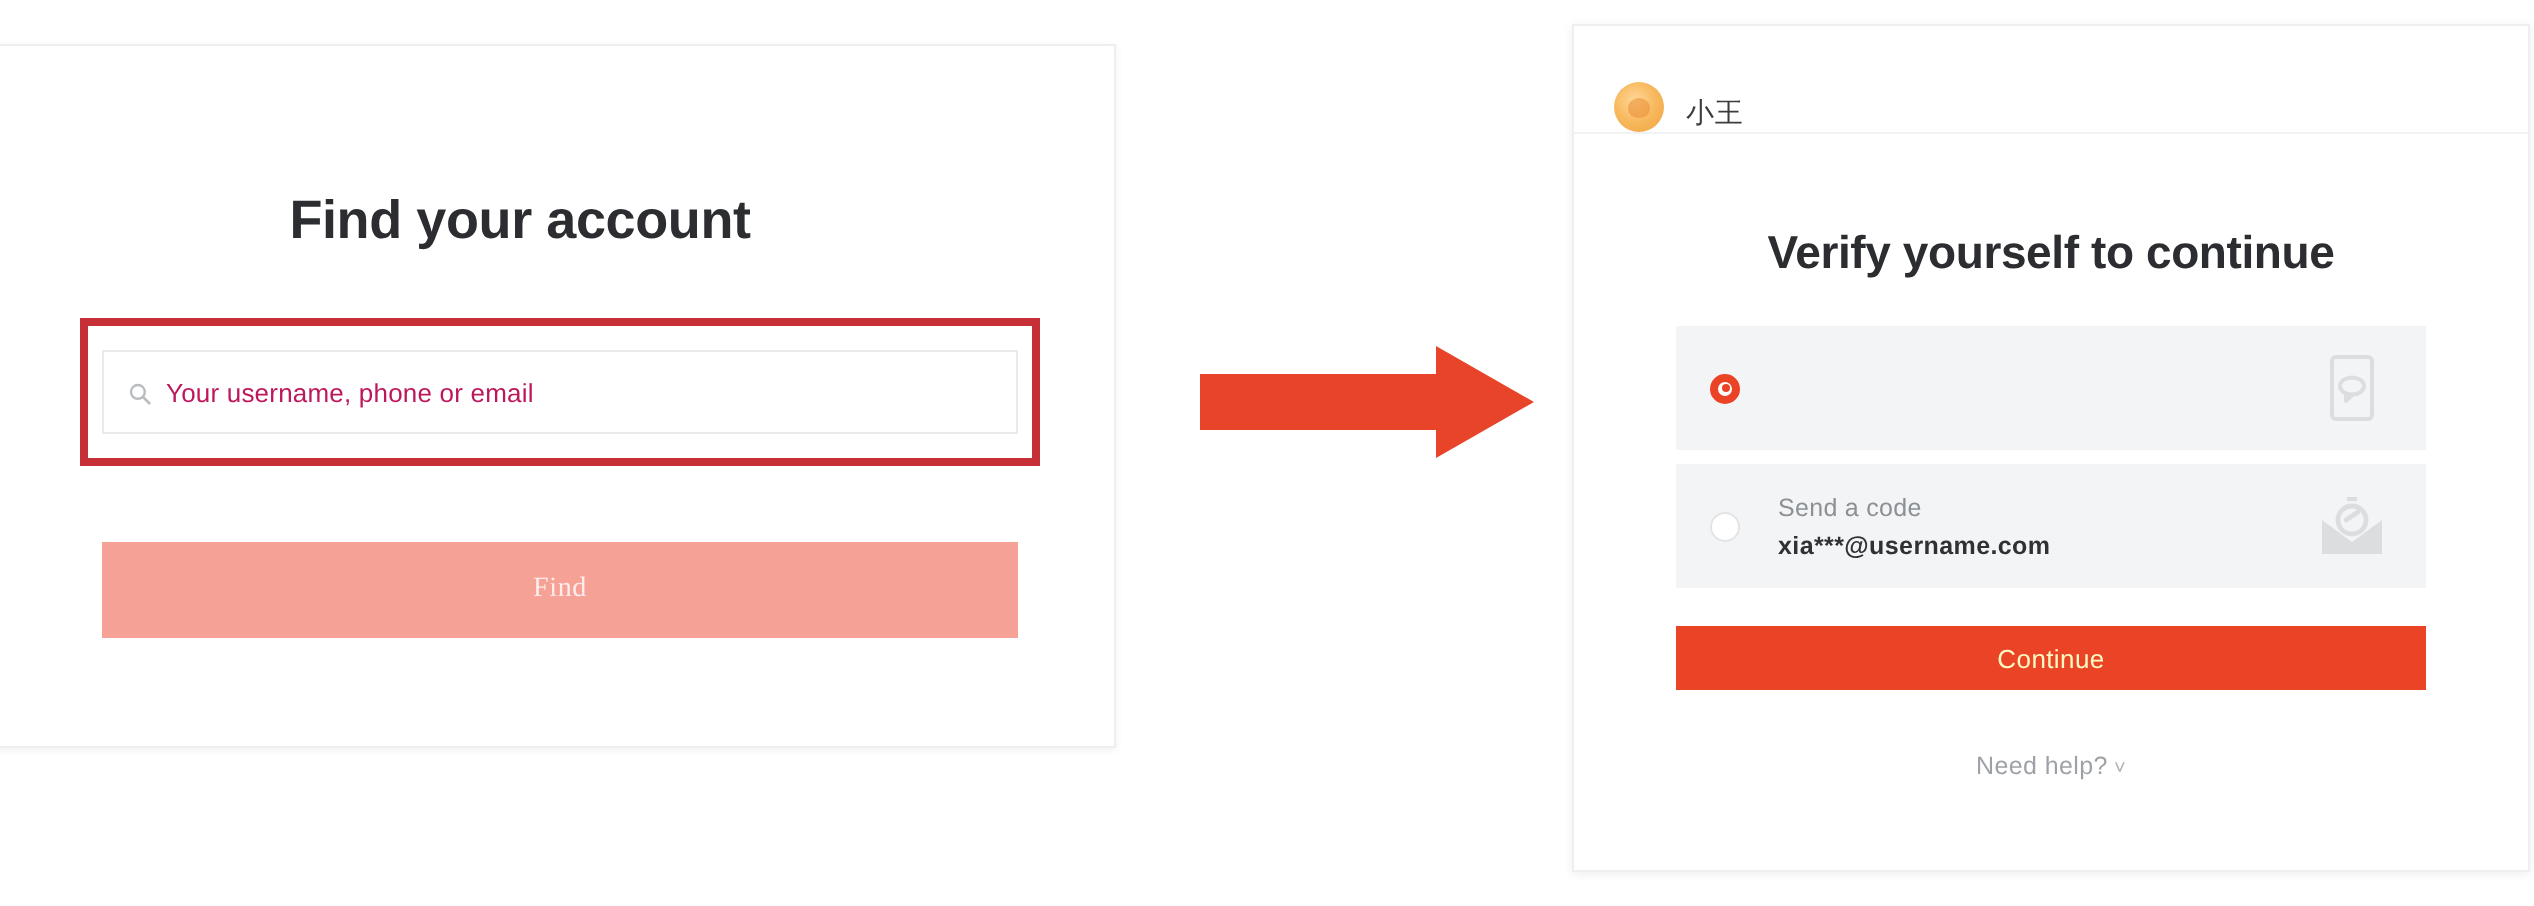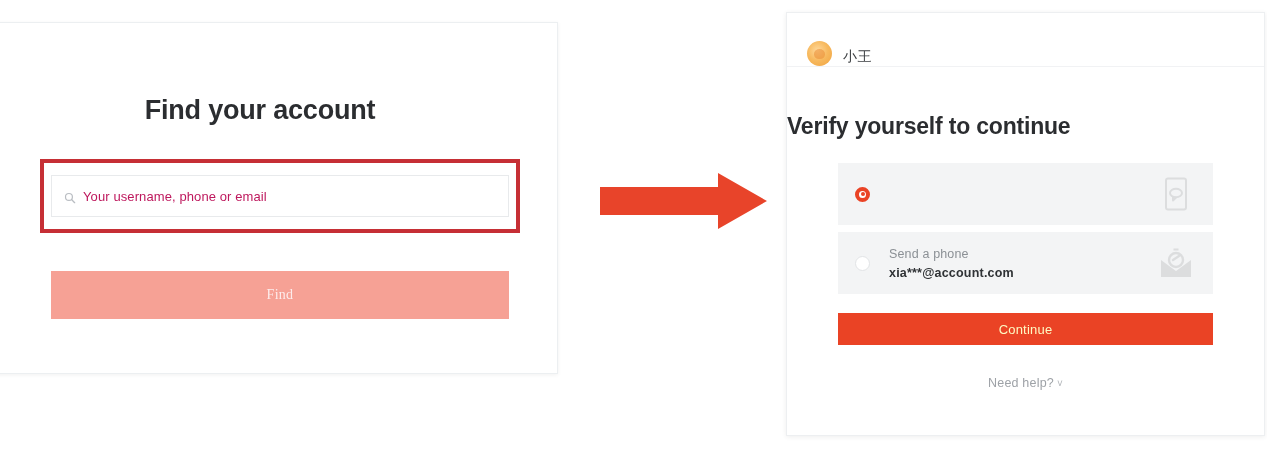--- a/index.html
+++ b/index.html
@@ -148,20 +148,21 @@
     width: 11px; height: 10px;
     border-radius: 50% 50% 45% 45%;
     background: rgba(233,140,53,0.55);
   }
   .avatar-name {
     font-size: 14px;
     color: #3a3d40;
     letter-spacing: 0.4px;
   }
   .right-title {
+    text-align: center;
     font-size: 23px;
     font-weight: bold;
     color: #2b2d30;
     margin-top: 46px;
     letter-spacing: -0.2px;
   }
   .options {
     margin-top: 23px;
     padding: 0 51px;
   }
@@ -304,22 +305,22 @@
             <rect x="7" y="1.5" width="20" height="31" rx="2" fill="none" stroke="#3b3f43" stroke-width="2"></rect>
             <ellipse cx="17" cy="16" rx="6" ry="4.3" fill="none" stroke="#3b3f43" stroke-width="2"></ellipse>
             <path d="M14 20 L14 23.5 L17.5 20" fill="none" stroke="#3b3f43" stroke-width="2" stroke-linejoin="round"></path>
           </svg>
         </span>
       </div>
 
       <div class="option-row">
         <span class="radio off"></span>
         <span class="option-text">
-          <span class="option-label">Send a phone</span>
-          <span class="option-value">xia***@account.com</span>
+          <span class="option-label">Send a code</span>
+          <span class="option-value">xia***@username.com</span>
         </span>
         <span class="option-icon">
           <svg viewBox="0 0 34 34" width="34" height="34" aria-hidden="true">
             <path d="M2 14 L17 25 L32 14 L32 31 L2 31 Z" fill="#3b3f43"></path>
             <circle cx="17" cy="14" r="7" fill="none" stroke="#3b3f43" stroke-width="2.4"></circle>
             <path d="M14 14 L20 10" stroke="#3b3f43" stroke-width="2.4" stroke-linecap="round"></path>
             <rect x="14.5" y="2.5" width="5" height="2" fill="#3b3f43"></rect>
           </svg>
         </span>
       </div>

